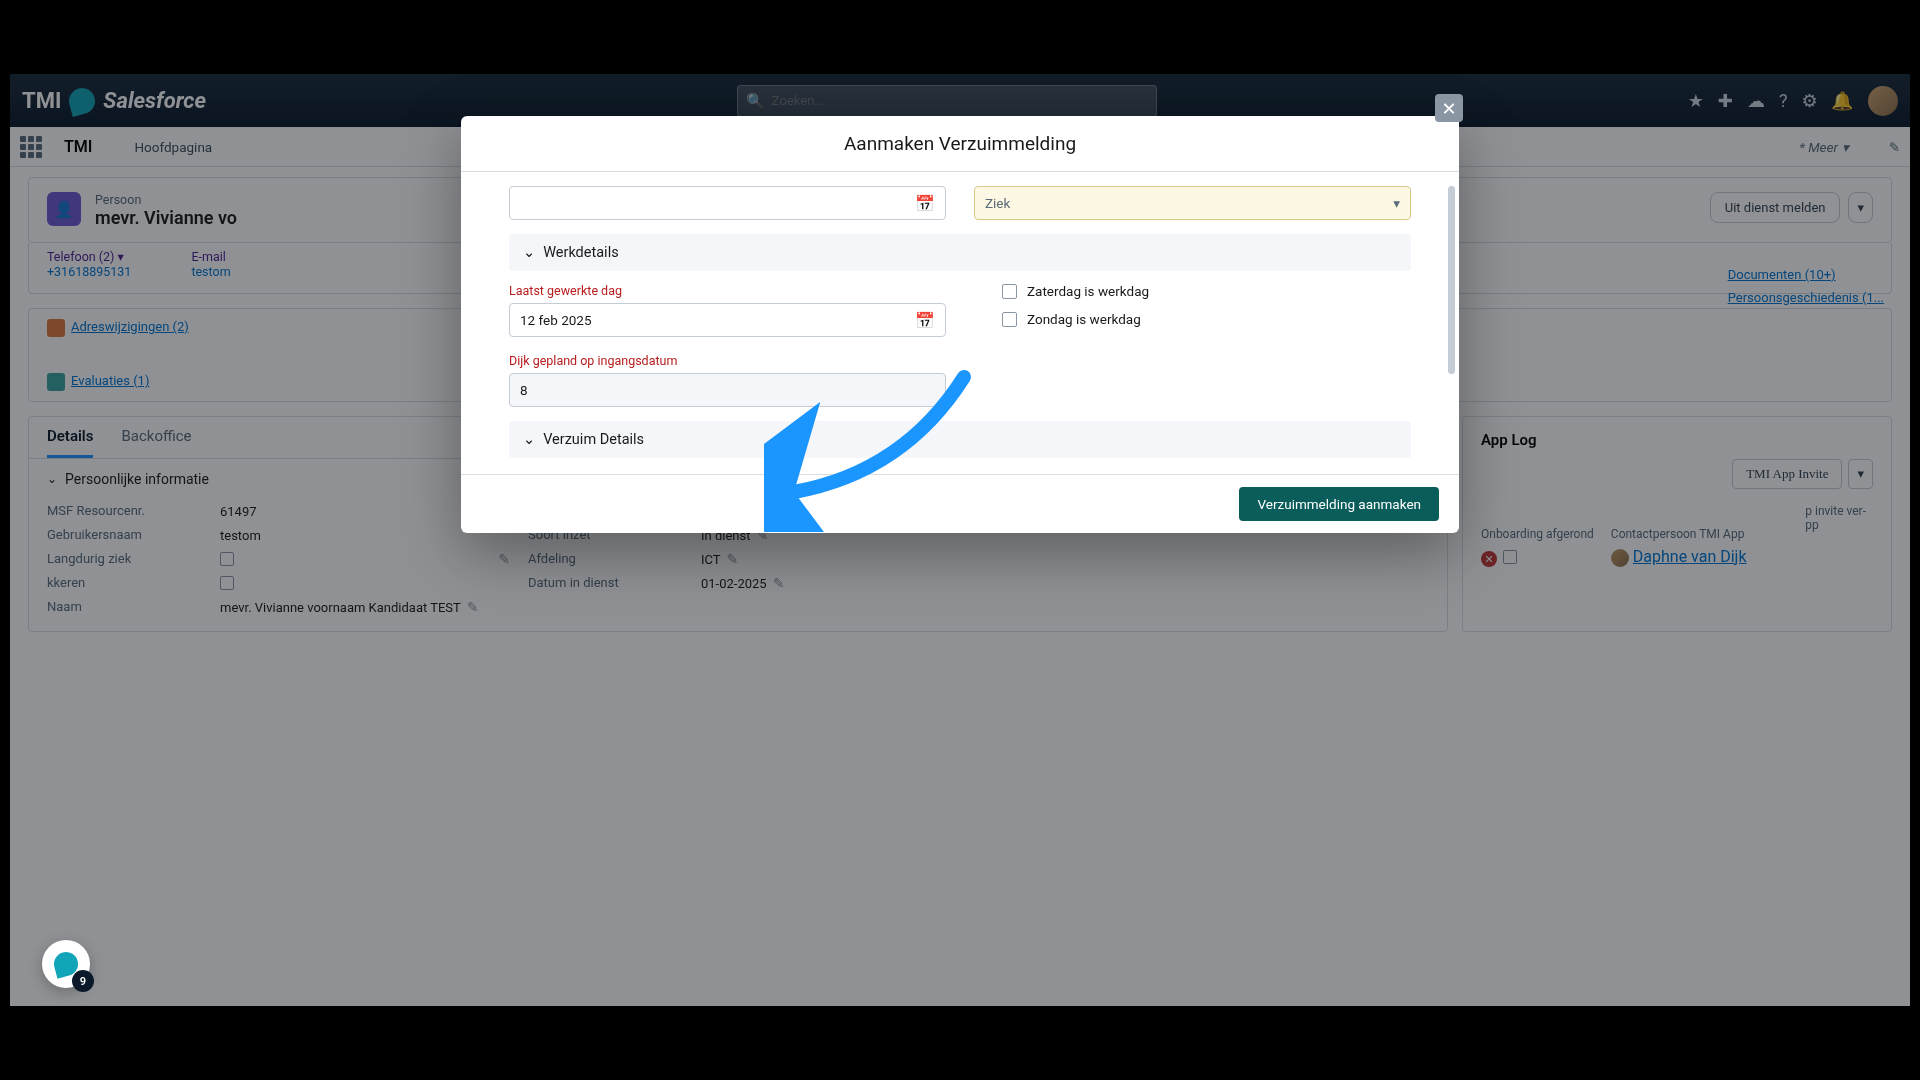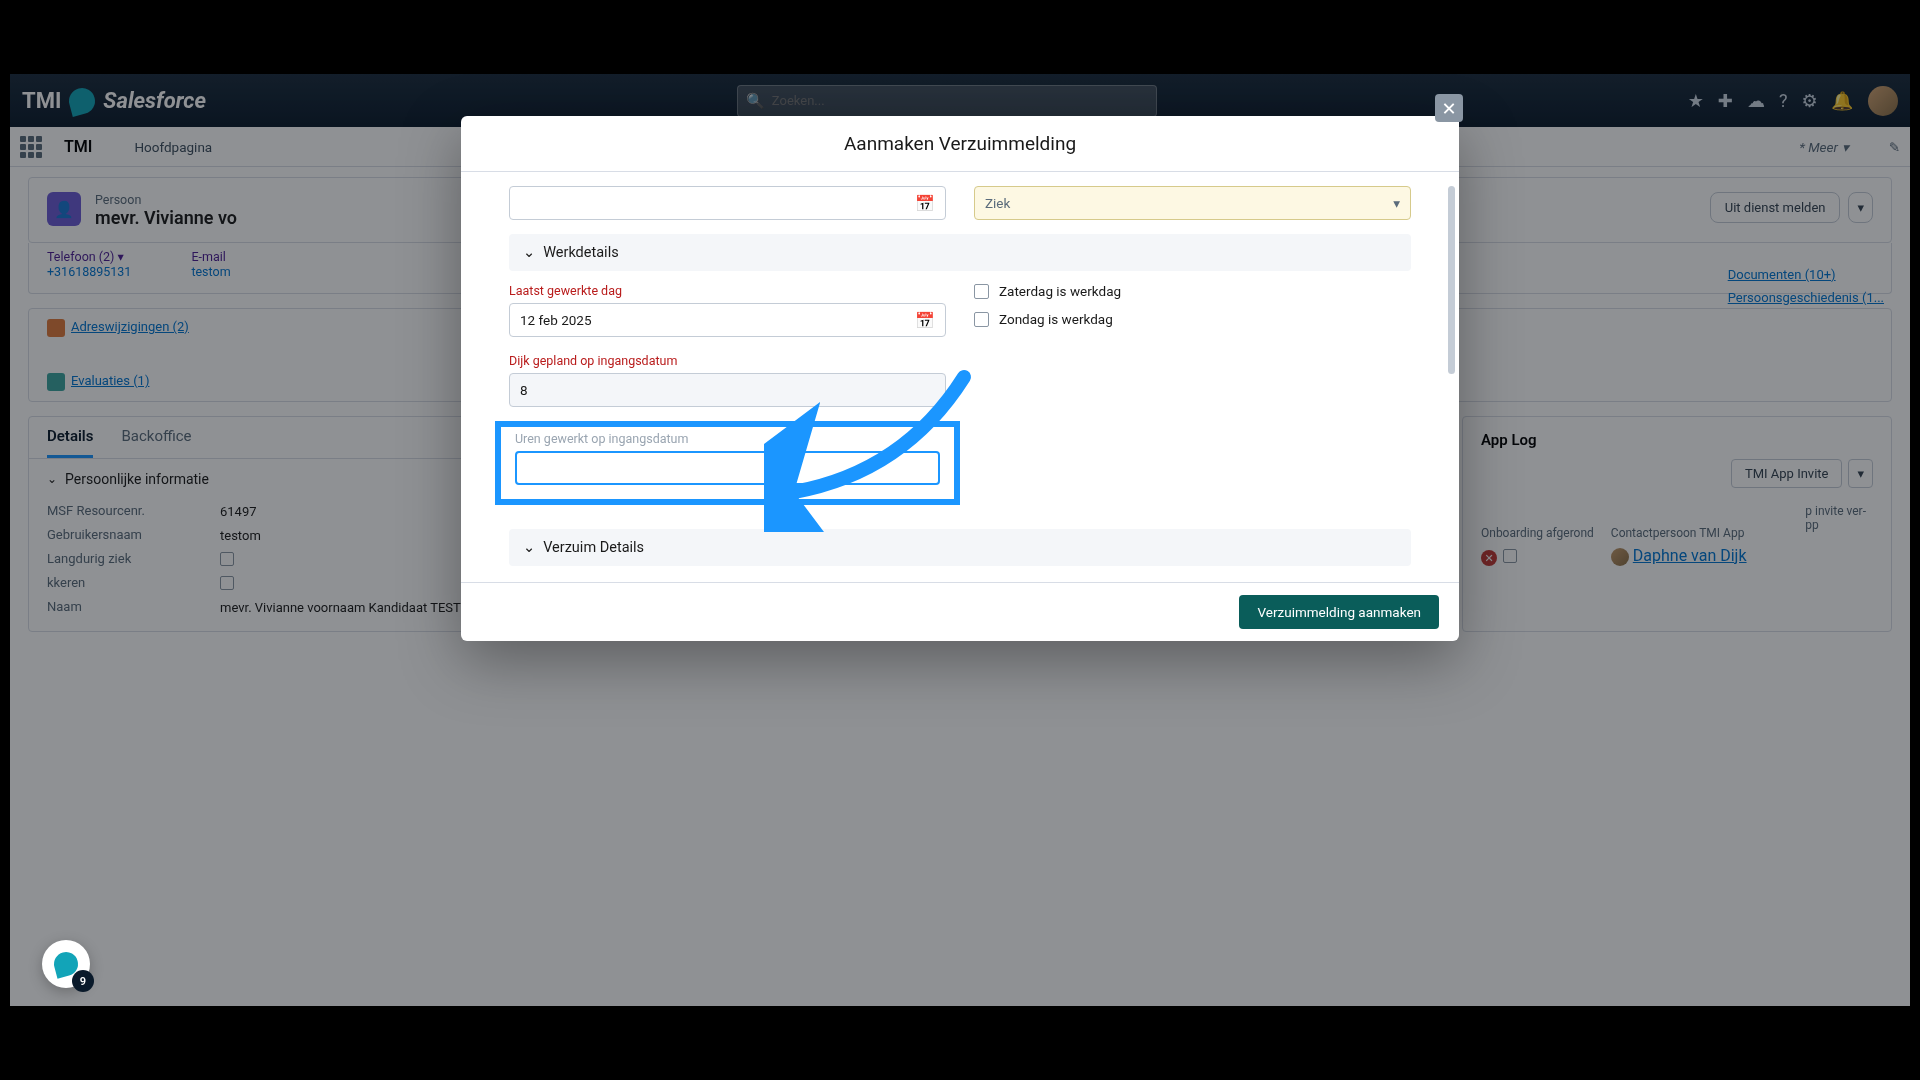--- a/index.html
+++ b/index.html
@@ -60,42 +60,42 @@
   .sect-head { padding: 12px 18px; font-size: 14px; color: #1a1a1a; display: flex; align-items: center; gap: 8px; cursor: pointer; }
   .sect-head .chev { font-size: 12px; }
 
   .det-grid { display: grid; grid-template-columns: 155px 290px 155px 220px; gap: 8px 18px; padding: 4px 18px 16px; font-size: 13px; }
   .det-lab { color: #5a6b7b; }
   .det-val { color: #1a1a1a; display: flex; align-items: center; gap: 6px; }
   .det-val .edit { color: #8a96a3; font-size: 14px; cursor: pointer; }
   .det-chk { width: 14px; height: 14px; border: 1px solid #8a96a3; border-radius: 2px; display: inline-block; }
 
   .right-col .app-log-title { font-size: 15px; font-weight: 600; margin-bottom: 10px; }
-  .right-col .btn2 { border: 1px solid #c4ccd6; background: #fff; border-radius: 4px; padding: 6px 13px; font-size: 13px; color: #354452; cursor: pointer; }
+  .right-col .btn2 { border: 1px solid #c4ccd6; background: #fff; border-radius: 4px; padding: 6px 13px; font-size: 13px; color: #354452; cursor: pointer; font-family: Liberation Serif, serif; }
   .right-col .caret2 { padding: 6px 8px; }
   .right-col .micro-lab { font-size: 12px; color: #5a6b7b; margin-top: 16px; }
   .right-col .err-ic { width: 16px; height: 16px; border-radius: 50%; background: #c23934; color: #fff; font-size: 11px; display: inline-flex; align-items: center; justify-content: center; margin-top: 4px; }
   .right-col .mini-avatar { width: 18px; height: 18px; border-radius: 50%; background: linear-gradient(135deg,#c49a6c,#8b6f47); display: inline-block; vertical-align: middle; }
   .right-col .link { color: #0176d3; text-decoration: underline; cursor: pointer; }
 
   
   .overlay { position: absolute; inset: 0; background: rgba(10,15,22,0.46); z-index: 50; display: flex; align-items: flex-start; justify-content: center; }
   .modal { margin-top: 42px; width: 998px; background: #fff; border-radius: 6px; box-shadow: 0 20px 60px rgba(0,0,0,0.35); position: relative; }
   .modal .close { position: absolute; right: -4px; top: -22px; width: 28px; height: 28px; border-radius: 4px; background: #8a96a3; color: #fff; font-size: 18px; display: flex; align-items: center; justify-content: center; cursor: pointer; }
   .modal-head { padding: 16px 0; text-align: center; font-size: 19px; color: #1a1a1a; border-bottom: 1px solid #d8dde6; }
   .modal-body { padding: 8px 48px 4px 48px; max-height: 432px; overflow-y: hidden; position: relative; }
   .modal-body .scrollbar { position: absolute; right: 4px; top: 14px; width: 7px; height: 188px; background: #c4ccd6; border-radius: 4px; }
 
   .modal-row { display: flex; gap: 28px; margin: 6px 0 14px; }
   .modal-col { flex: 1; }
   .modal-input { width: 100%; height: 34px; border: 1px solid #c4ccd6; border-radius: 4px; padding: 0 10px; font-size: 13.5px; background: #fff; display: flex; align-items: center; justify-content: space-between; color: #5a6b7b; }
   .modal-input.sel { background: #fdf8e3; border-color: #d6ca8b; }
   .modal-lab { font-size: 12.5px; color: #b91c1c; margin-bottom: 5px; }
   .modal-sect { background: #f4f6f9; padding: 10px 14px; font-size: 14.5px; color: #1a1a1a; display: flex; align-items: center; gap: 8px; border-radius: 4px; margin: 8px 0 12px; }
-  .chk-row { display: flex; align-items: center; gap: 10px; margin-bottom: 12px; font-size: 13.5px; color: #1a1a1a; }
+  .chk-row { display: flex; align-items: center; gap: 10px; margin-bottom: 12px; font-size: 13.5px; color: #1a1a1a; margin-left: 28px; }
   .chk { width: 15px; height: 15px; border: 1px solid #8a96a3; border-radius: 2px; }
 
   .highlight-box { margin: 2px -14px 10px -14px; padding: 6px 14px 14px 14px; border: 6px solid #1b96ff; background: #fff; position: relative; }
   .highlight-box .real-input { width: 100%; height: 34px; border: 2px solid #1b96ff; border-radius: 4px; padding: 0 10px; font-size: 13.5px; }
   .cal-ic { color: #5a6b7b; font-size: 16px; }
 
   .modal-foot { padding: 12px 20px; display: flex; justify-content: flex-end; border-top: 1px solid #d8dde6; }
   .modal-foot .primary { background: #0a5d5a; color: #fff; border: none; border-radius: 4px; padding: 9px 18px; font-size: 13.5px; cursor: pointer; }
 
   
@@ -339,29 +339,20 @@
         <div class="modal-row">
           <div class="modal-col">
             <div class="modal-lab">Dijk gepland op ingangsdatum</div>
             <div class="modal-input" style="background:#f4f6f9">
               <span style="color:#1a1a1a">8</span>
             </div>
           </div>
           <div class="modal-col"></div>
         </div>
 
-        <div class="modal-row" style="margin-top:-2px">
-          <div class="modal-col">
-            <div class="highlight-box">
-              <div class="modal-lab" style="color:#9aa5b1; margin-top:-2px">Uren gewerkt op ingangsdatum</div>
-              <input class="real-input" style="">
-            </div>
-          </div>
-          <div class="modal-col"></div>
-        </div>
 
         <div class="modal-sect">
           <span>⌄</span>
           <span>Verzuim Details</span>
         </div>
       </div>
       <div class="modal-foot">
         <button class="primary">Verzuimmelding aanmaken</button>
       </div>
     </div>

